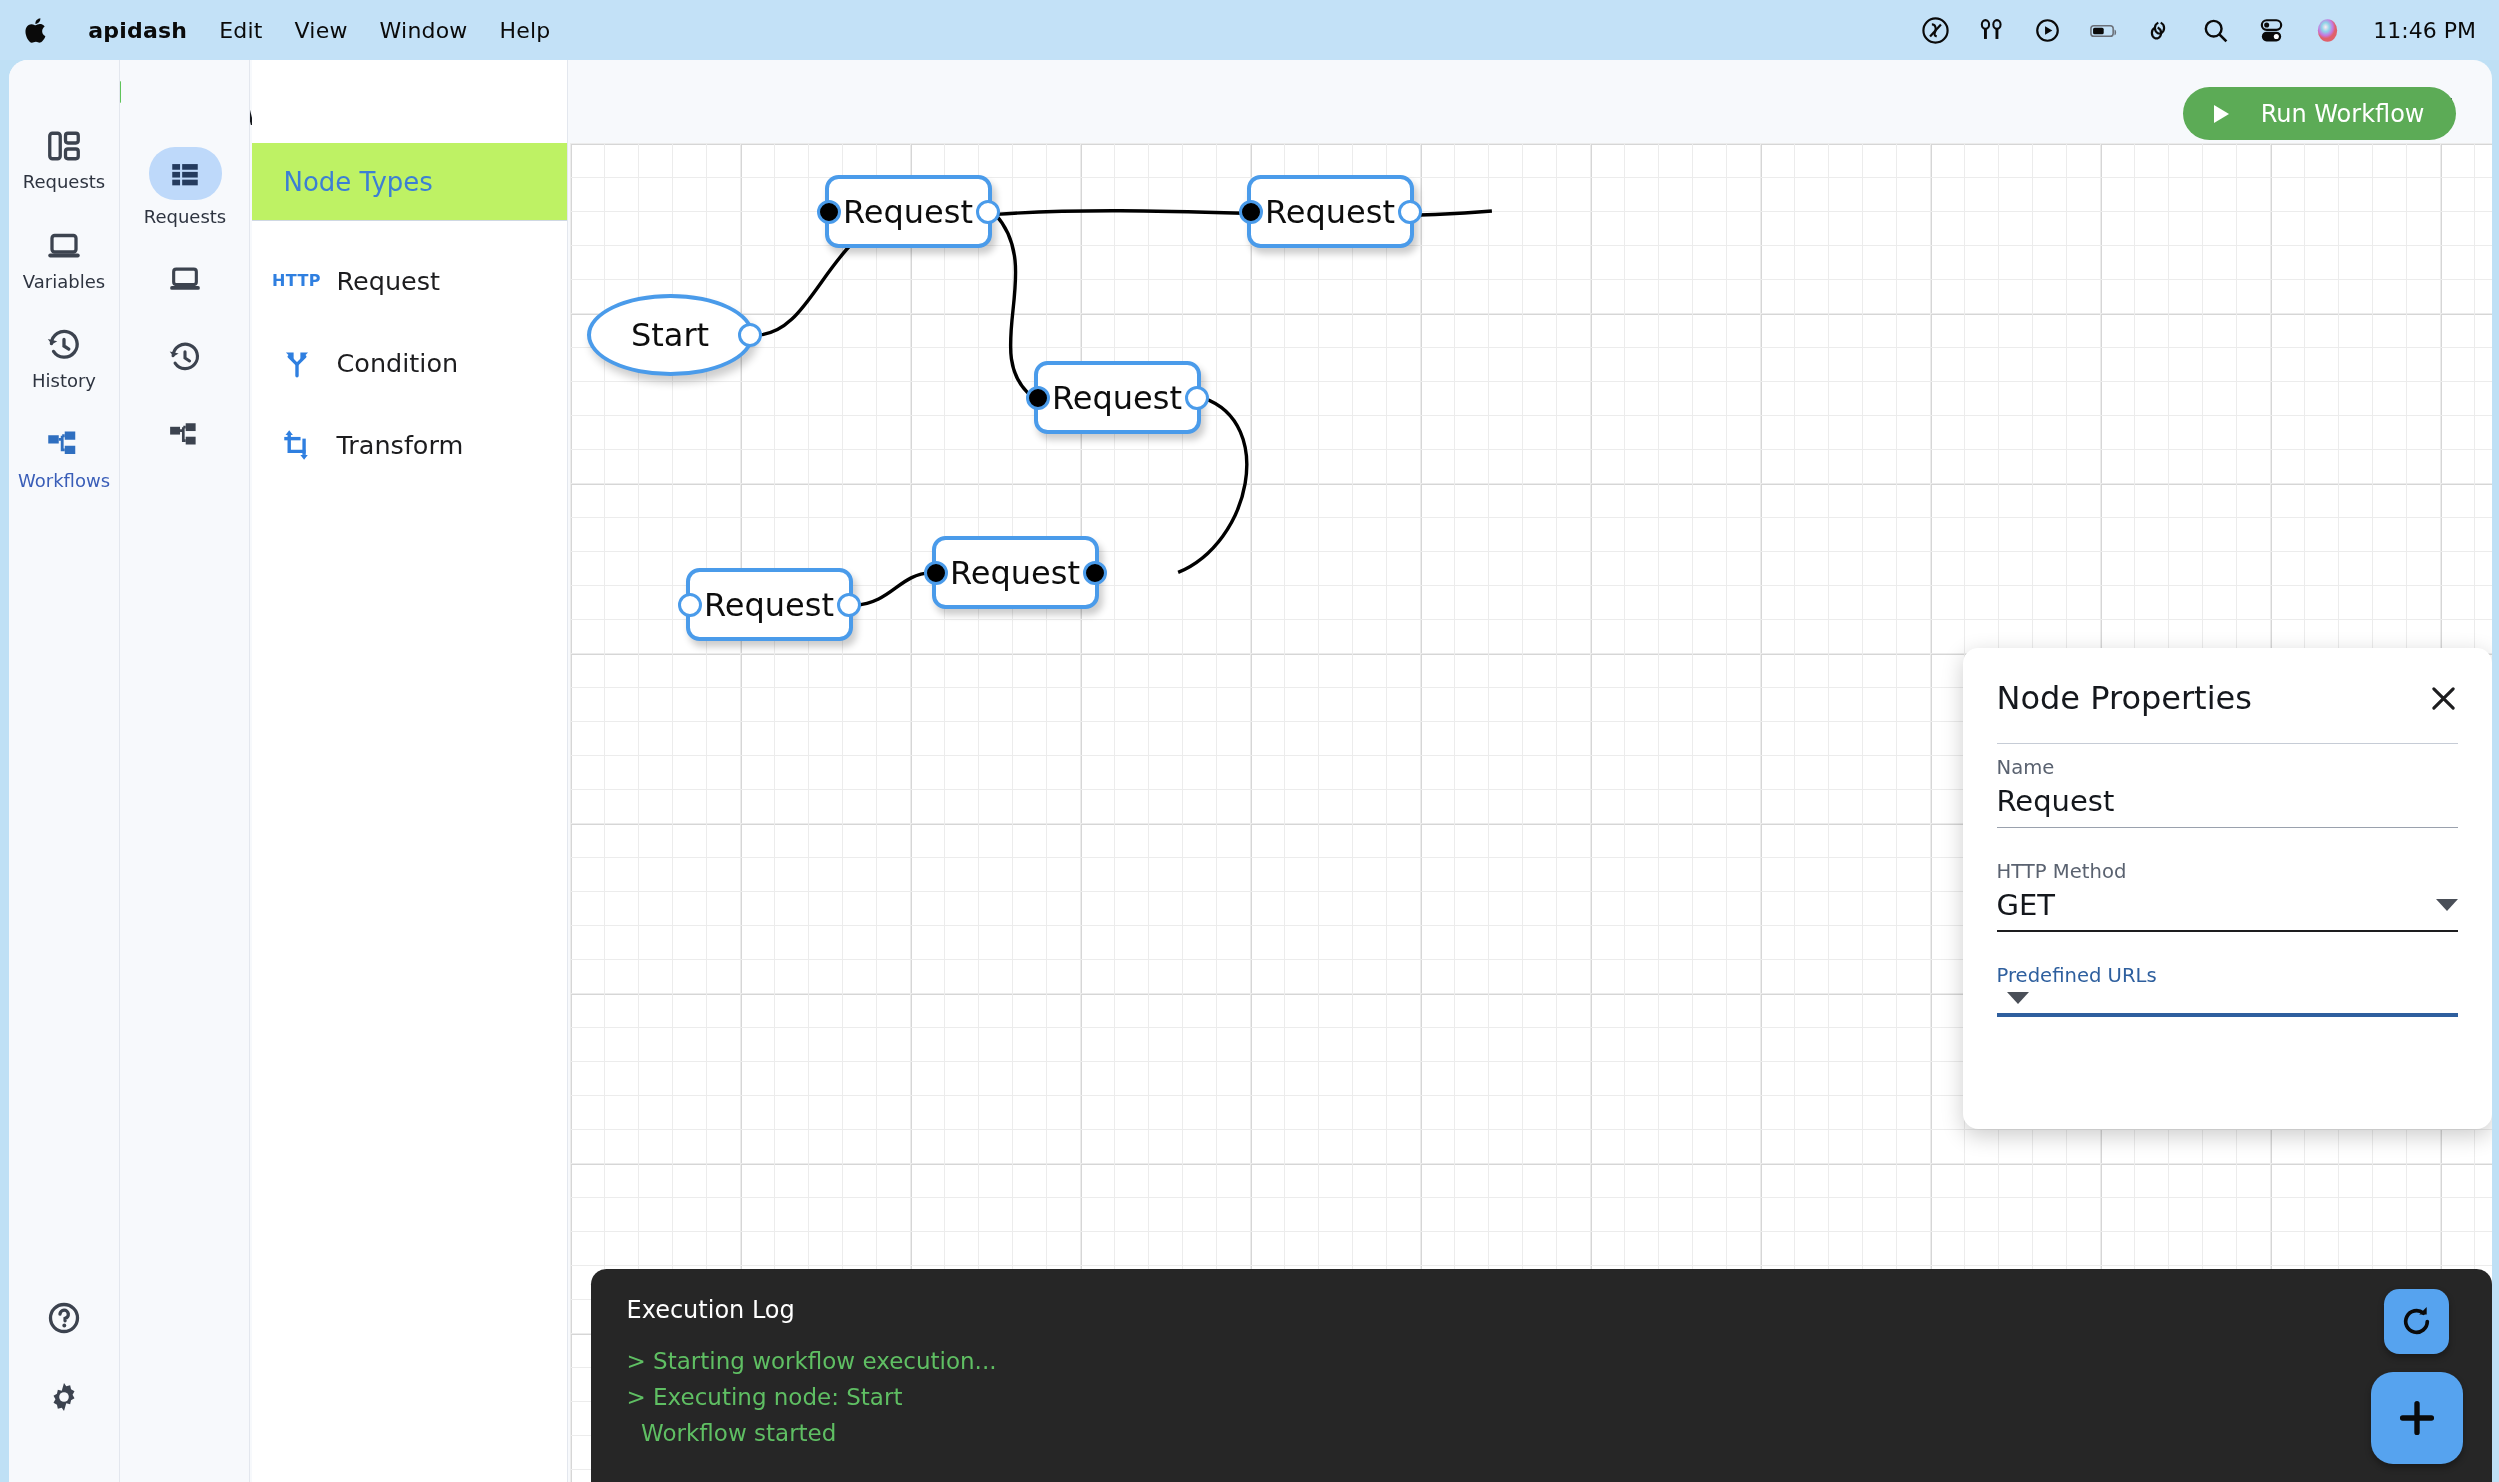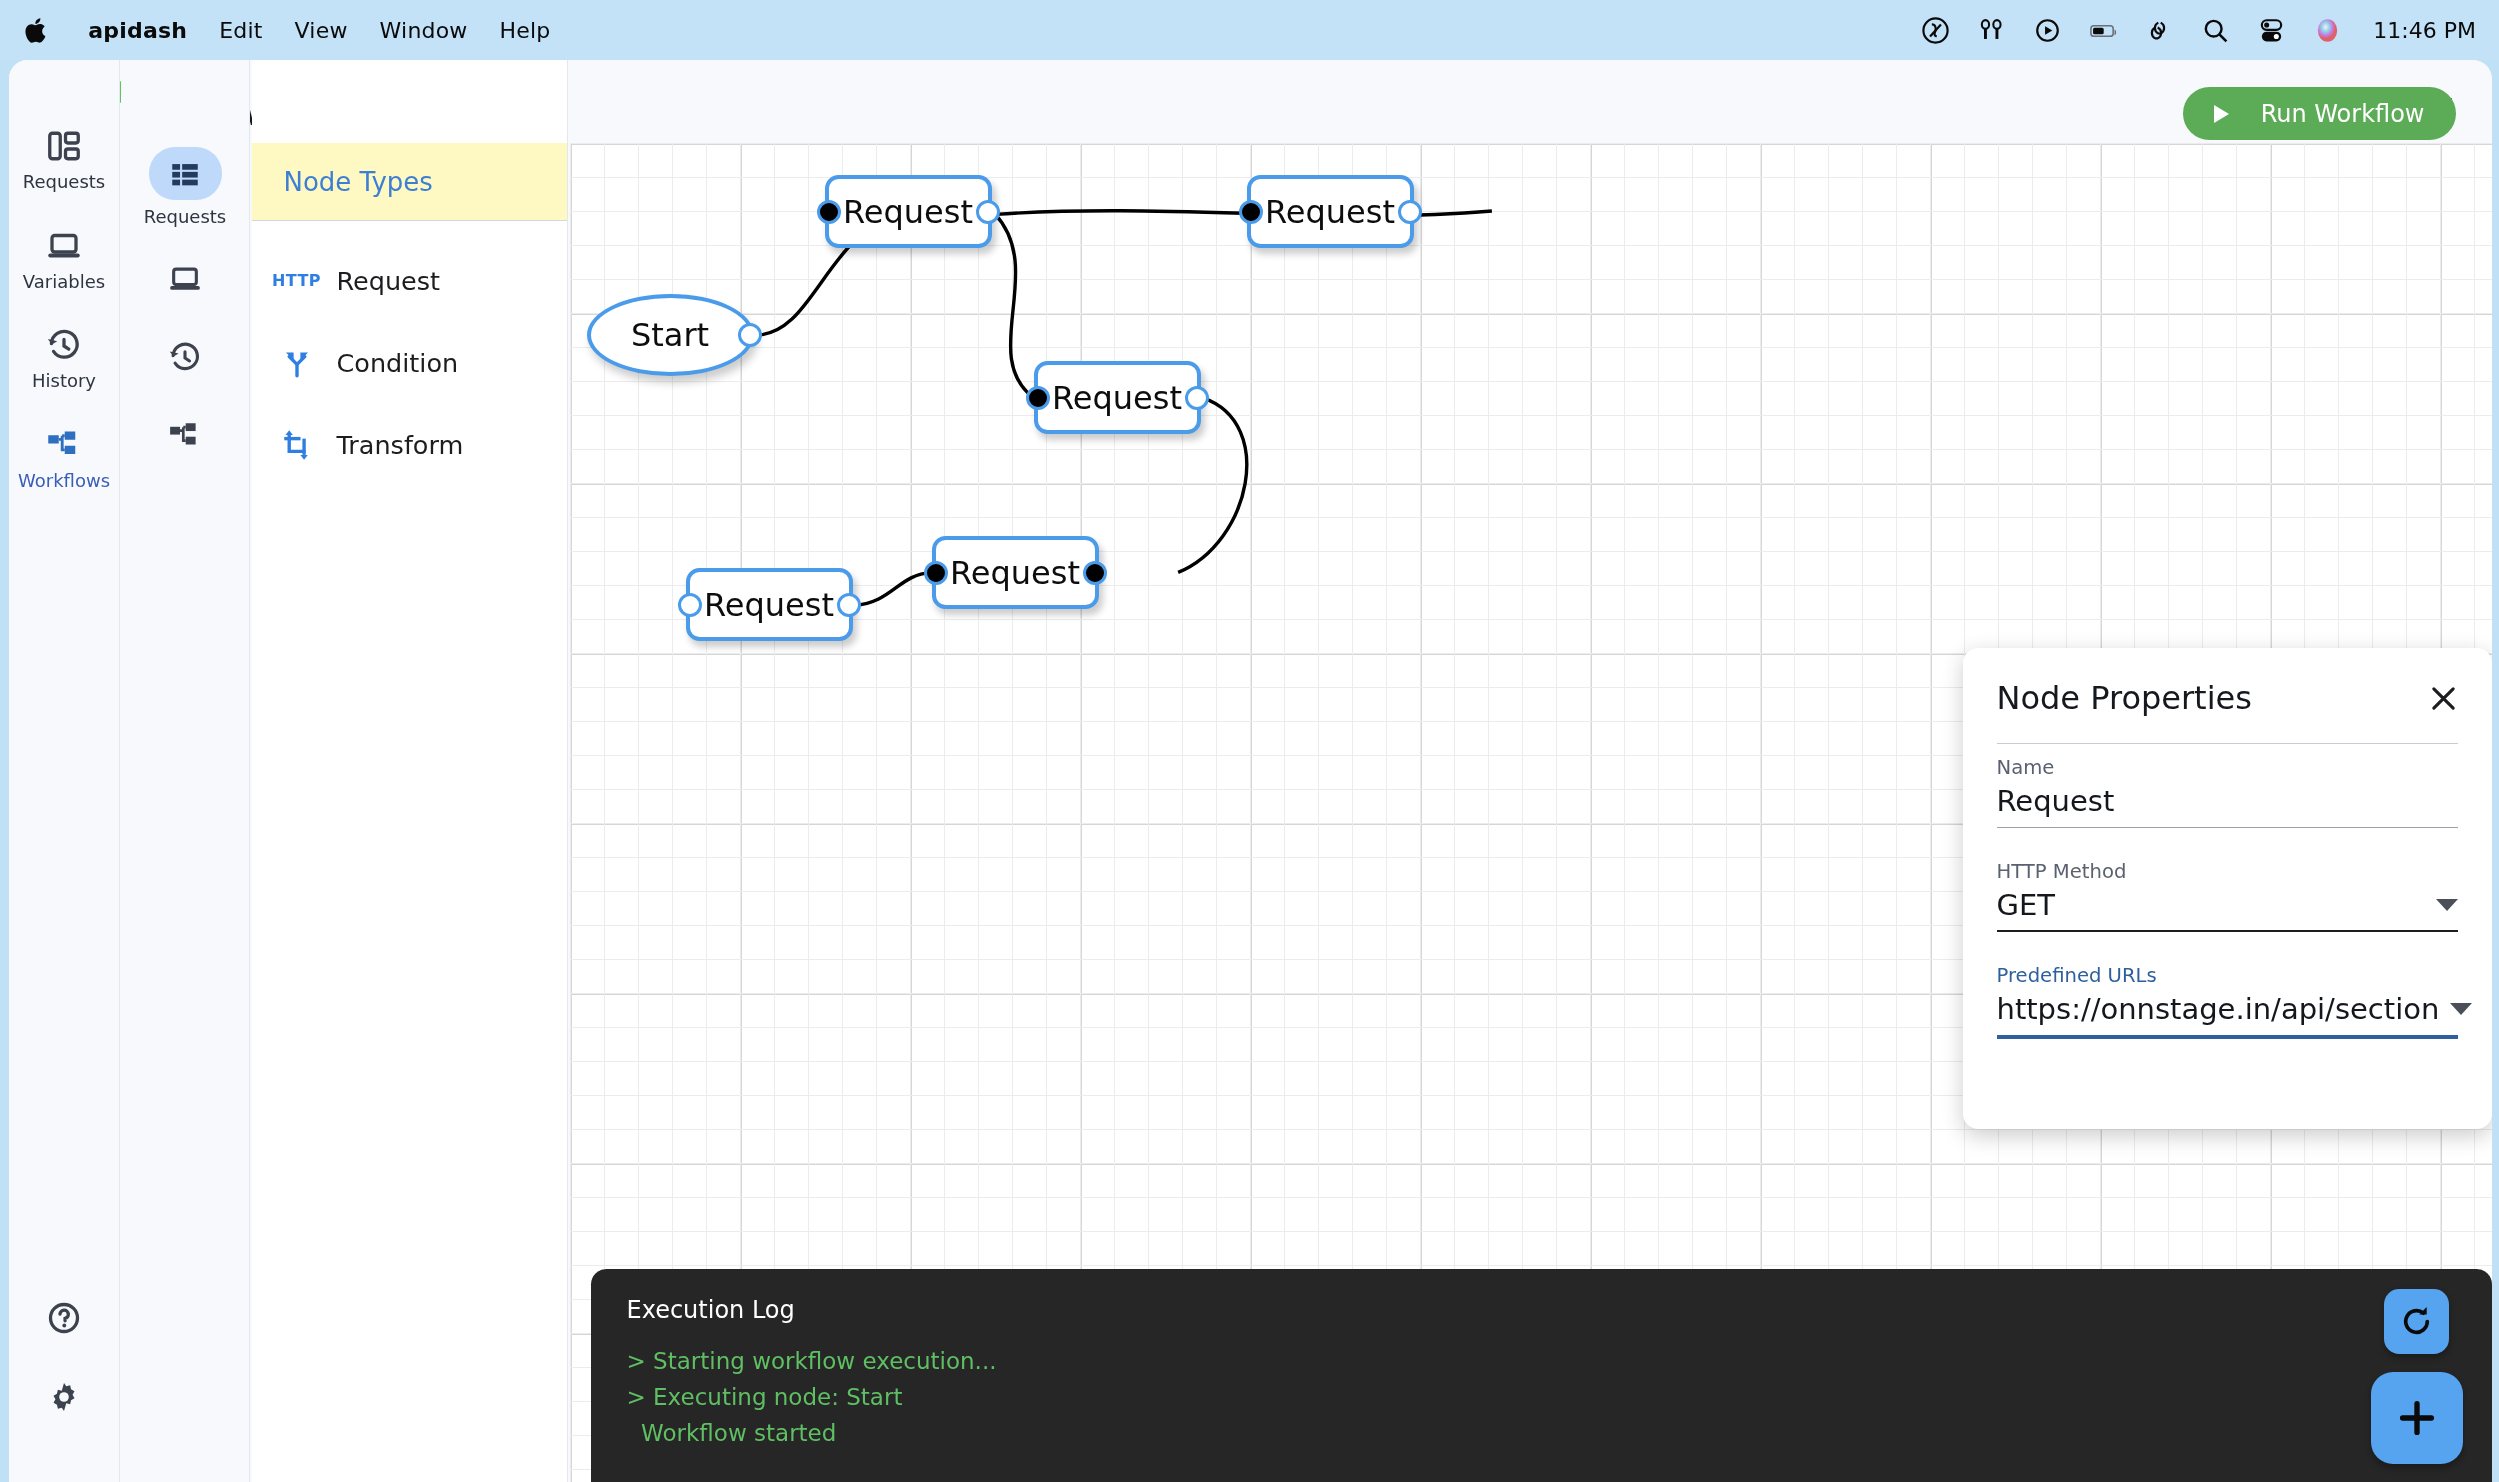--- a/index.html
+++ b/index.html
@@ -88,21 +88,21 @@
 
   
   .nodepanel {
     position: absolute; top: 0; left: 243px;
     width: 316px; height: 1423px;
     background: #ffffff;
     border-right: 1.7px solid #e3e7ee;
     padding-top: 83px;
   }
   .np-header {
-    background: #fef9c3;
+    background: #bef264;
     height: 78px;
     display: flex; align-items: center;
     padding-left: 32px;
     border-bottom: 1.7px solid #cfd8e3;
   }
   .np-title { font-size: 26px; color: #3c7fd4; }
   .np-list { padding-top: 18.7px; }
   .np-row {
     display: flex; align-items: center;
     gap: 22px; height: 82px;
@@ -552,21 +552,20 @@
       <div class="field-lbl">HTTP Method</div>
       <div class="field-val ul-dark">
         <span>GET</span>
         <span class="caret"></span>
       </div>
     </div>
 
     <div class="field" style="margin-top:32px;">
       <div class="field-lbl accent">Predefined URLs</div>
       <div class="field-val ul-blue">
-        <span>https://onnstage.in/api/section</span>
         <span class="caret"></span>
       </div>
     </div>
   </div>
 
   <div class="execlog">
     <div class="el-title">Execution Log</div>
     <div class="el-line">&gt; Starting workflow execution...</div>
     <div class="el-line">&gt; Executing node: Start</div>
     <div class="el-line">  Workflow started</div>

